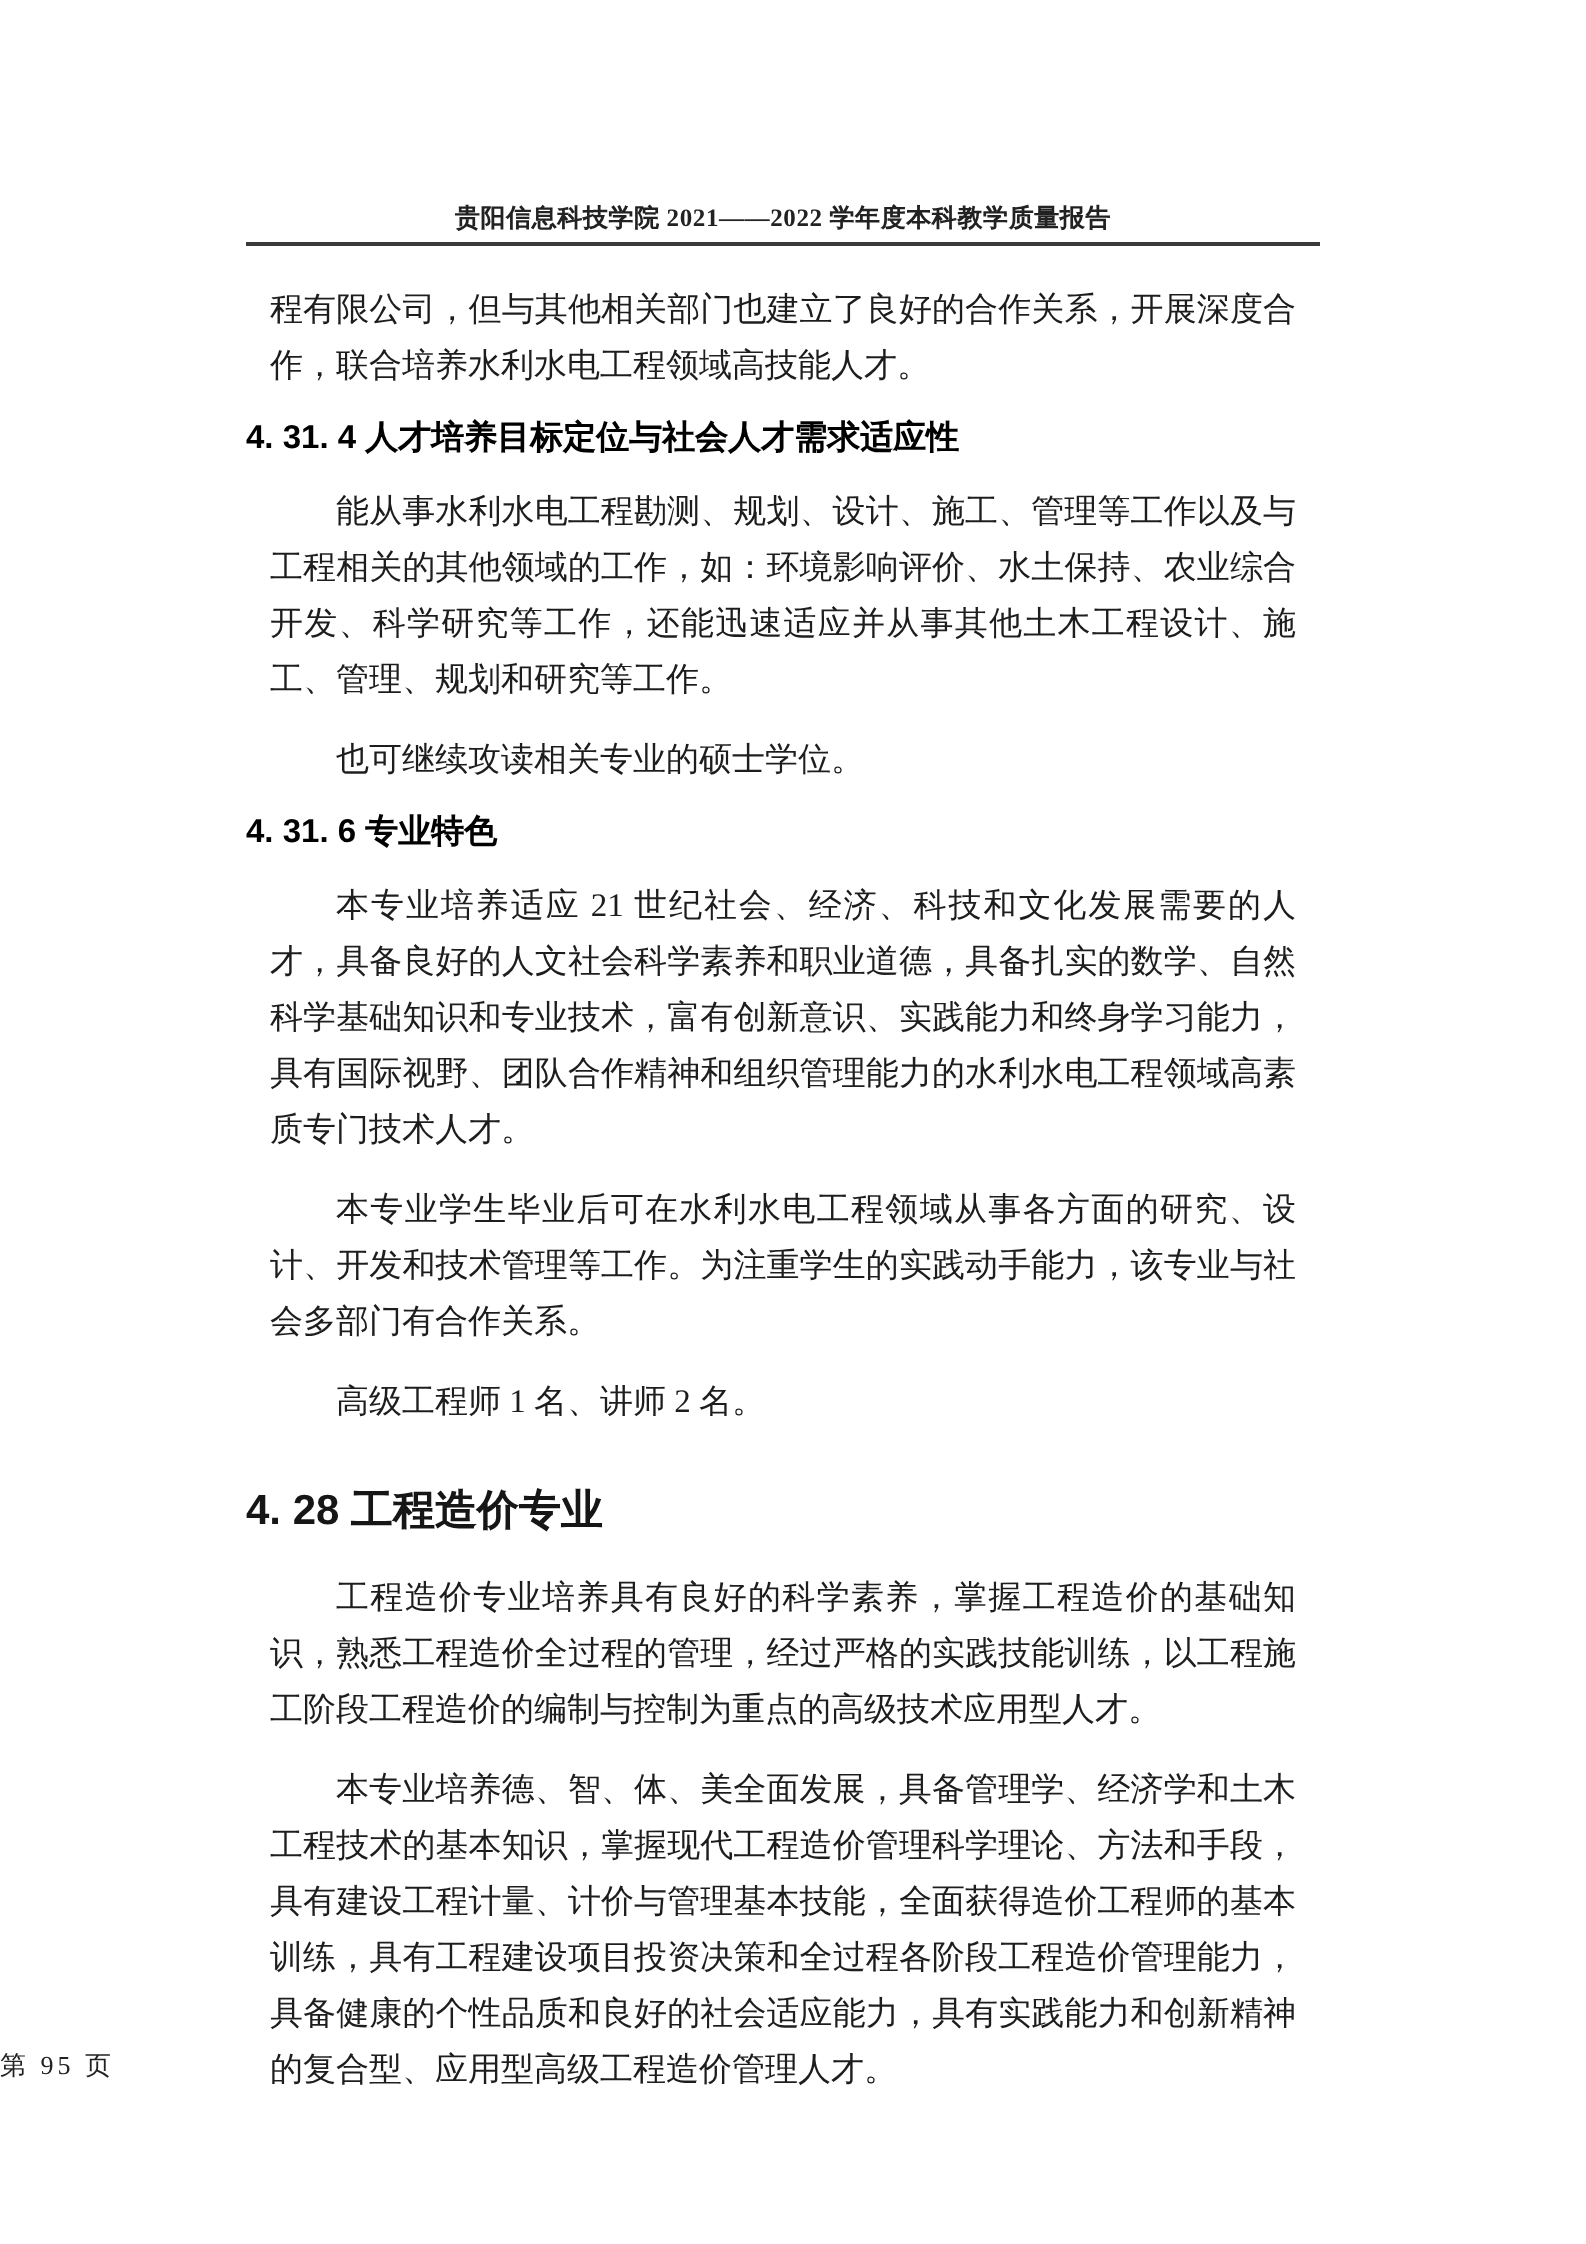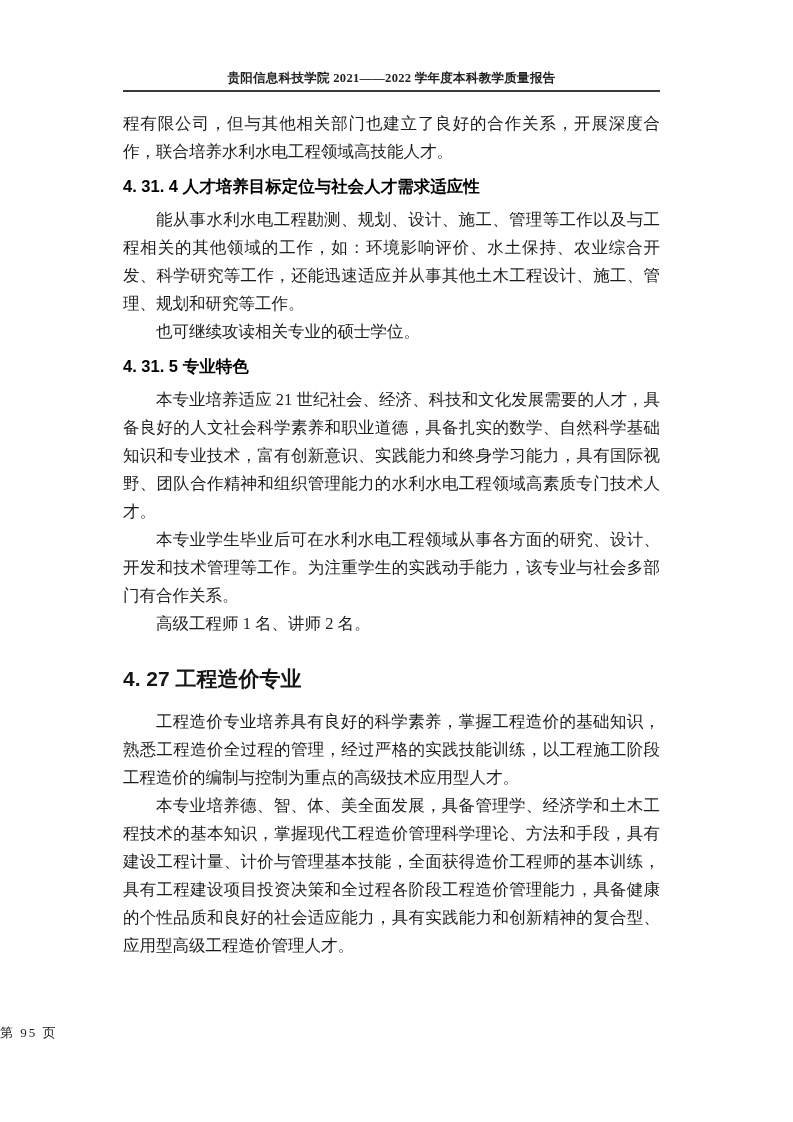--- a/index.html
+++ b/index.html
@@ -23,26 +23,27 @@
     width: 537px;
   }
   .running-header {
     text-align: center;
     font-size: 12.5px;
     font-weight: 600;
     letter-spacing: 0.3px;
     color: #222;
     padding-bottom: 3px;
     border-bottom: 2px solid #3a3a3a;
+    margin-top: 31px;
   }
   .doc-body {
     margin-top: 18px;
   }
   .doc-body p {
-    margin: 0;
+    margin: 12px;
     font-size: 16.5px;
     line-height: 28px;
     text-align: justify;
     text-indent: 2em;
   }
   .doc-body p.para-continuation {
     text-indent: 0;
   }
   .doc-body h2.heading-sub {
     font-family: "Liberation Sans", "DejaVu Sans", sans-serif;
@@ -75,23 +76,23 @@
 <body>
 
 <div class="page">
   <div class="content">
     <div class="running-header">贵阳信息科技学院 2021——2022 学年度本科教学质量报告</div>
     <div class="doc-body">
         <p class="para-continuation">程有限公司，但与其他相关部门也建立了良好的合作关系，开展深度合作，联合培养水利水电工程领域高技能人才。</p>
         <h2 class="heading-sub">4. 31. 4 人才培养目标定位与社会人才需求适应性</h2>
         <p class="para">能从事水利水电工程勘测、规划、设计、施工、管理等工作以及与工程相关的其他领域的工作，如：环境影响评价、水土保持、农业综合开发、科学研究等工作，还能迅速适应并从事其他土木工程设计、施工、管理、规划和研究等工作。</p>
         <p class="para">也可继续攻读相关专业的硕士学位。</p>
-        <h2 class="heading-sub">4. 31. 5 专业特色</h2>
+        <h2 class="heading-sub">4. 31. 6 专业特色</h2>
         <p class="para">本专业培养适应 21 世纪社会、经济、科技和文化发展需要的人才，具备良好的人文社会科学素养和职业道德，具备扎实的数学、自然科学基础知识和专业技术，富有创新意识、实践能力和终身学习能力，具有国际视野、团队合作精神和组织管理能力的水利水电工程领域高素质专门技术人才。</p>
         <p class="para">本专业学生毕业后可在水利水电工程领域从事各方面的研究、设计、开发和技术管理等工作。为注重学生的实践动手能力，该专业与社会多部门有合作关系。</p>
         <p class="para">高级工程师 1 名、讲师 2 名。</p>
-        <h1 class="heading-chapter">4. 27 工程造价专业</h1>
+        <h1 class="heading-chapter">4. 28 工程造价专业</h1>
         <p class="para">工程造价专业培养具有良好的科学素养，掌握工程造价的基础知识，熟悉工程造价全过程的管理，经过严格的实践技能训练，以工程施工阶段工程造价的编制与控制为重点的高级技术应用型人才。</p>
         <p class="para">本专业培养德、智、体、美全面发展，具备管理学、经济学和土木工程技术的基本知识，掌握现代工程造价管理科学理论、方法和手段，具有建设工程计量、计价与管理基本技能，全面获得造价工程师的基本训练，具有工程建设项目投资决策和全过程各阶段工程造价管理能力，具备健康的个性品质和良好的社会适应能力，具有实践能力和创新精神的复合型、应用型高级工程造价管理人才。</p>
       </div>
   </div>
   <div class="footer">第 95 页</div>
 </div>
 
 </body></html>

